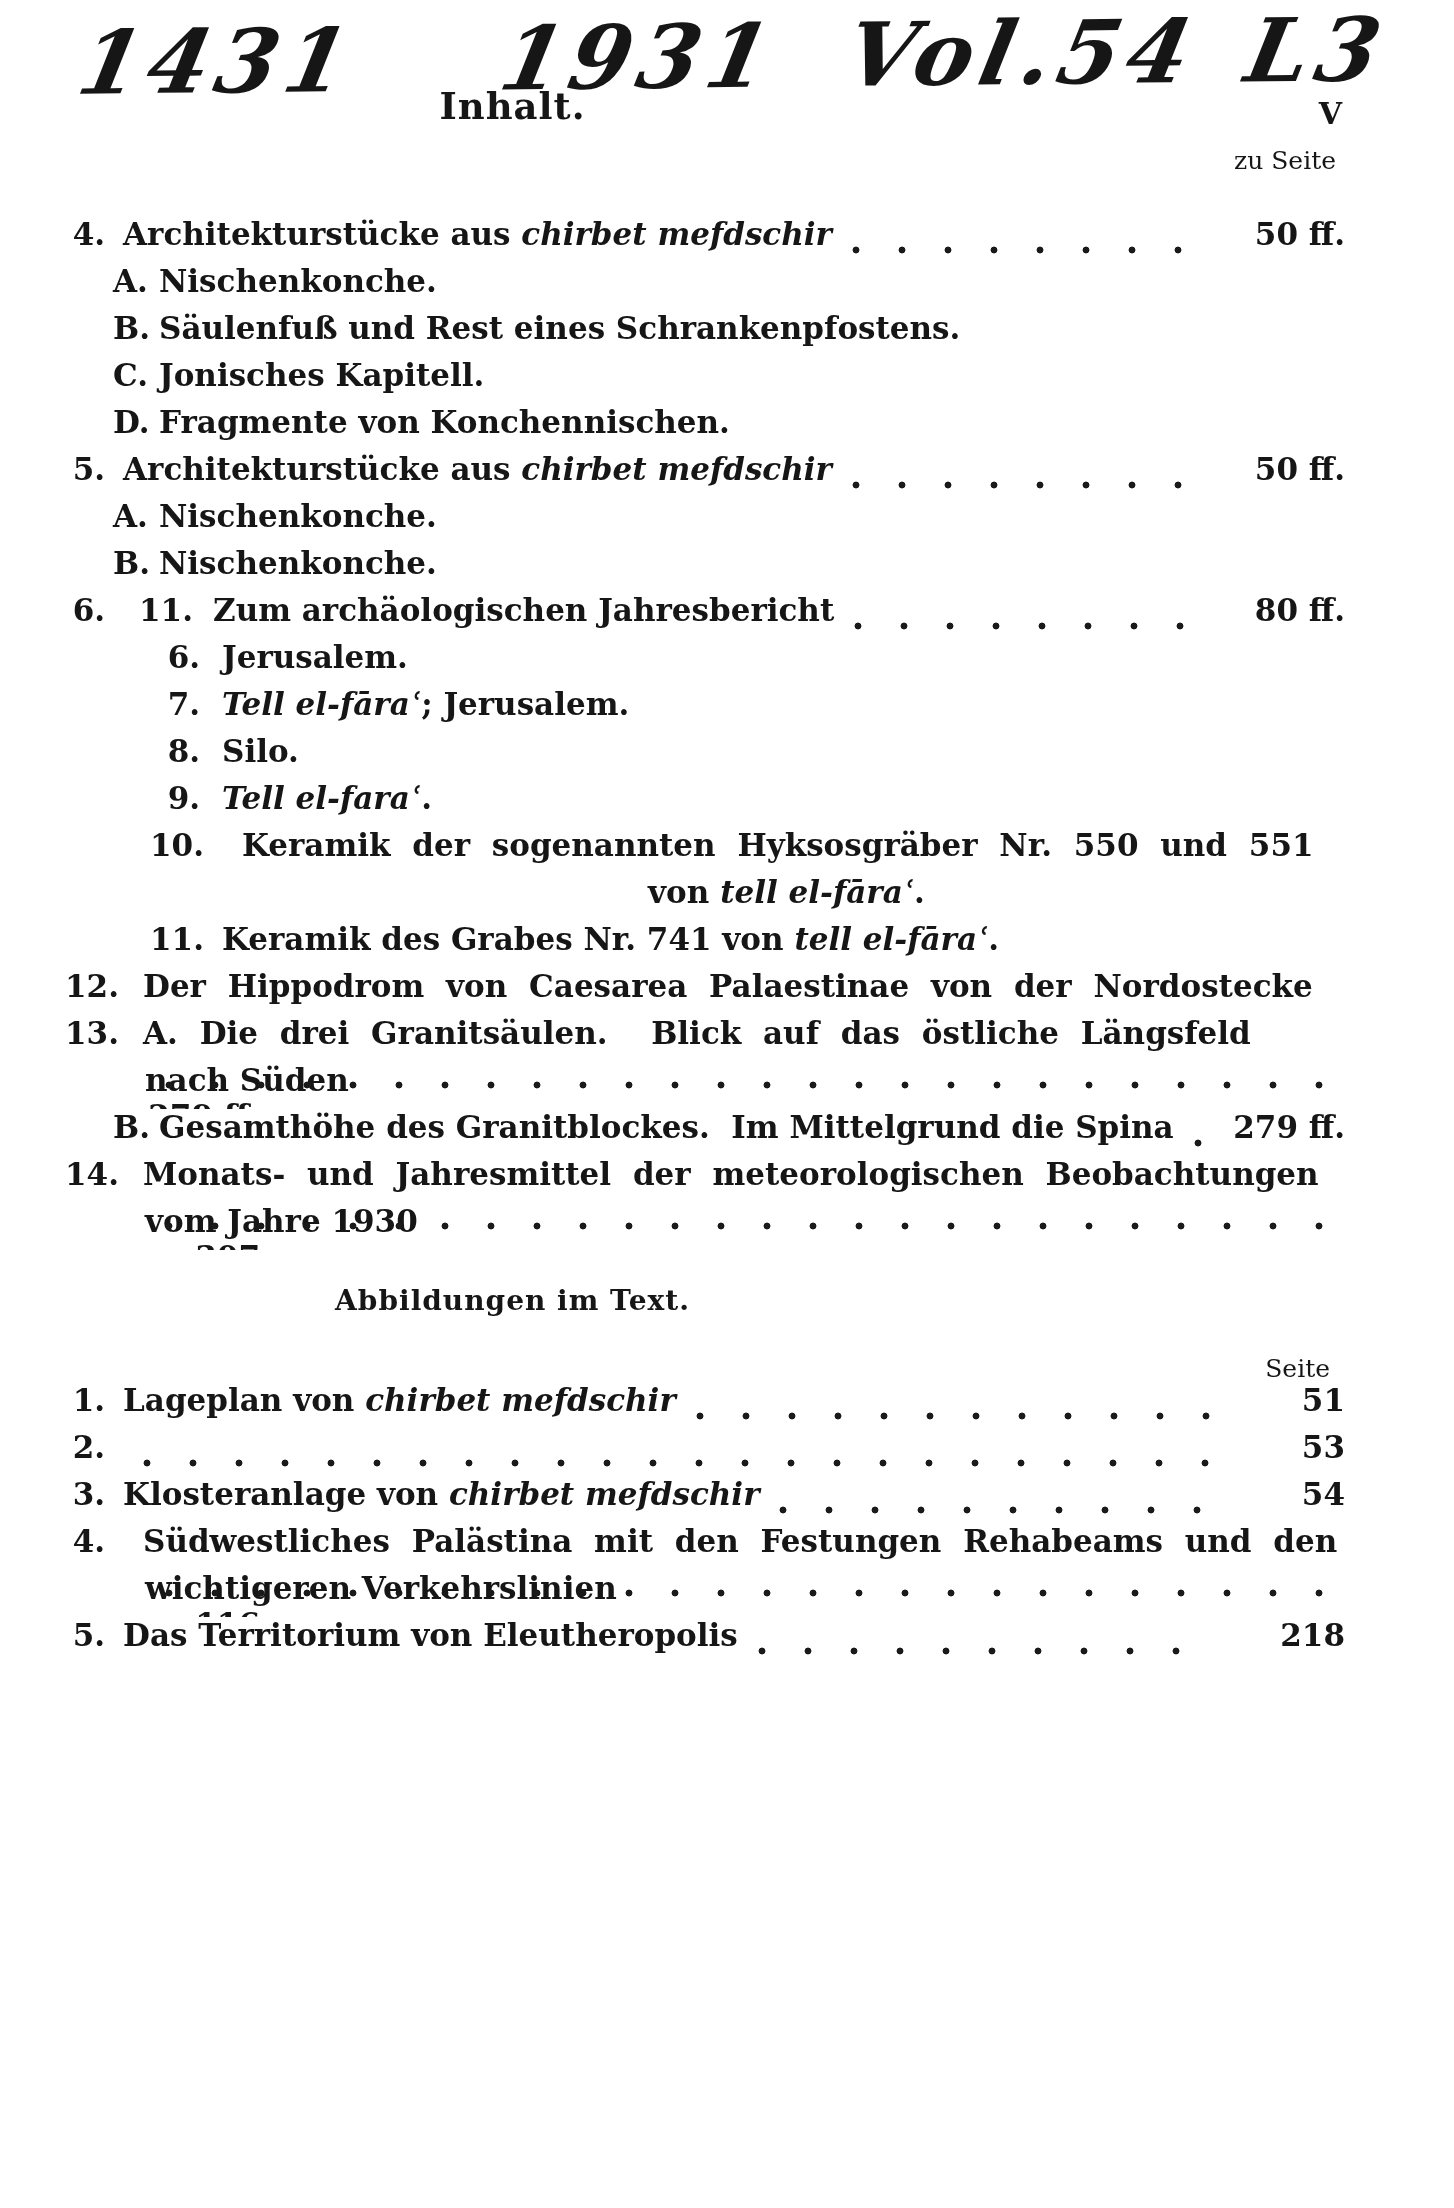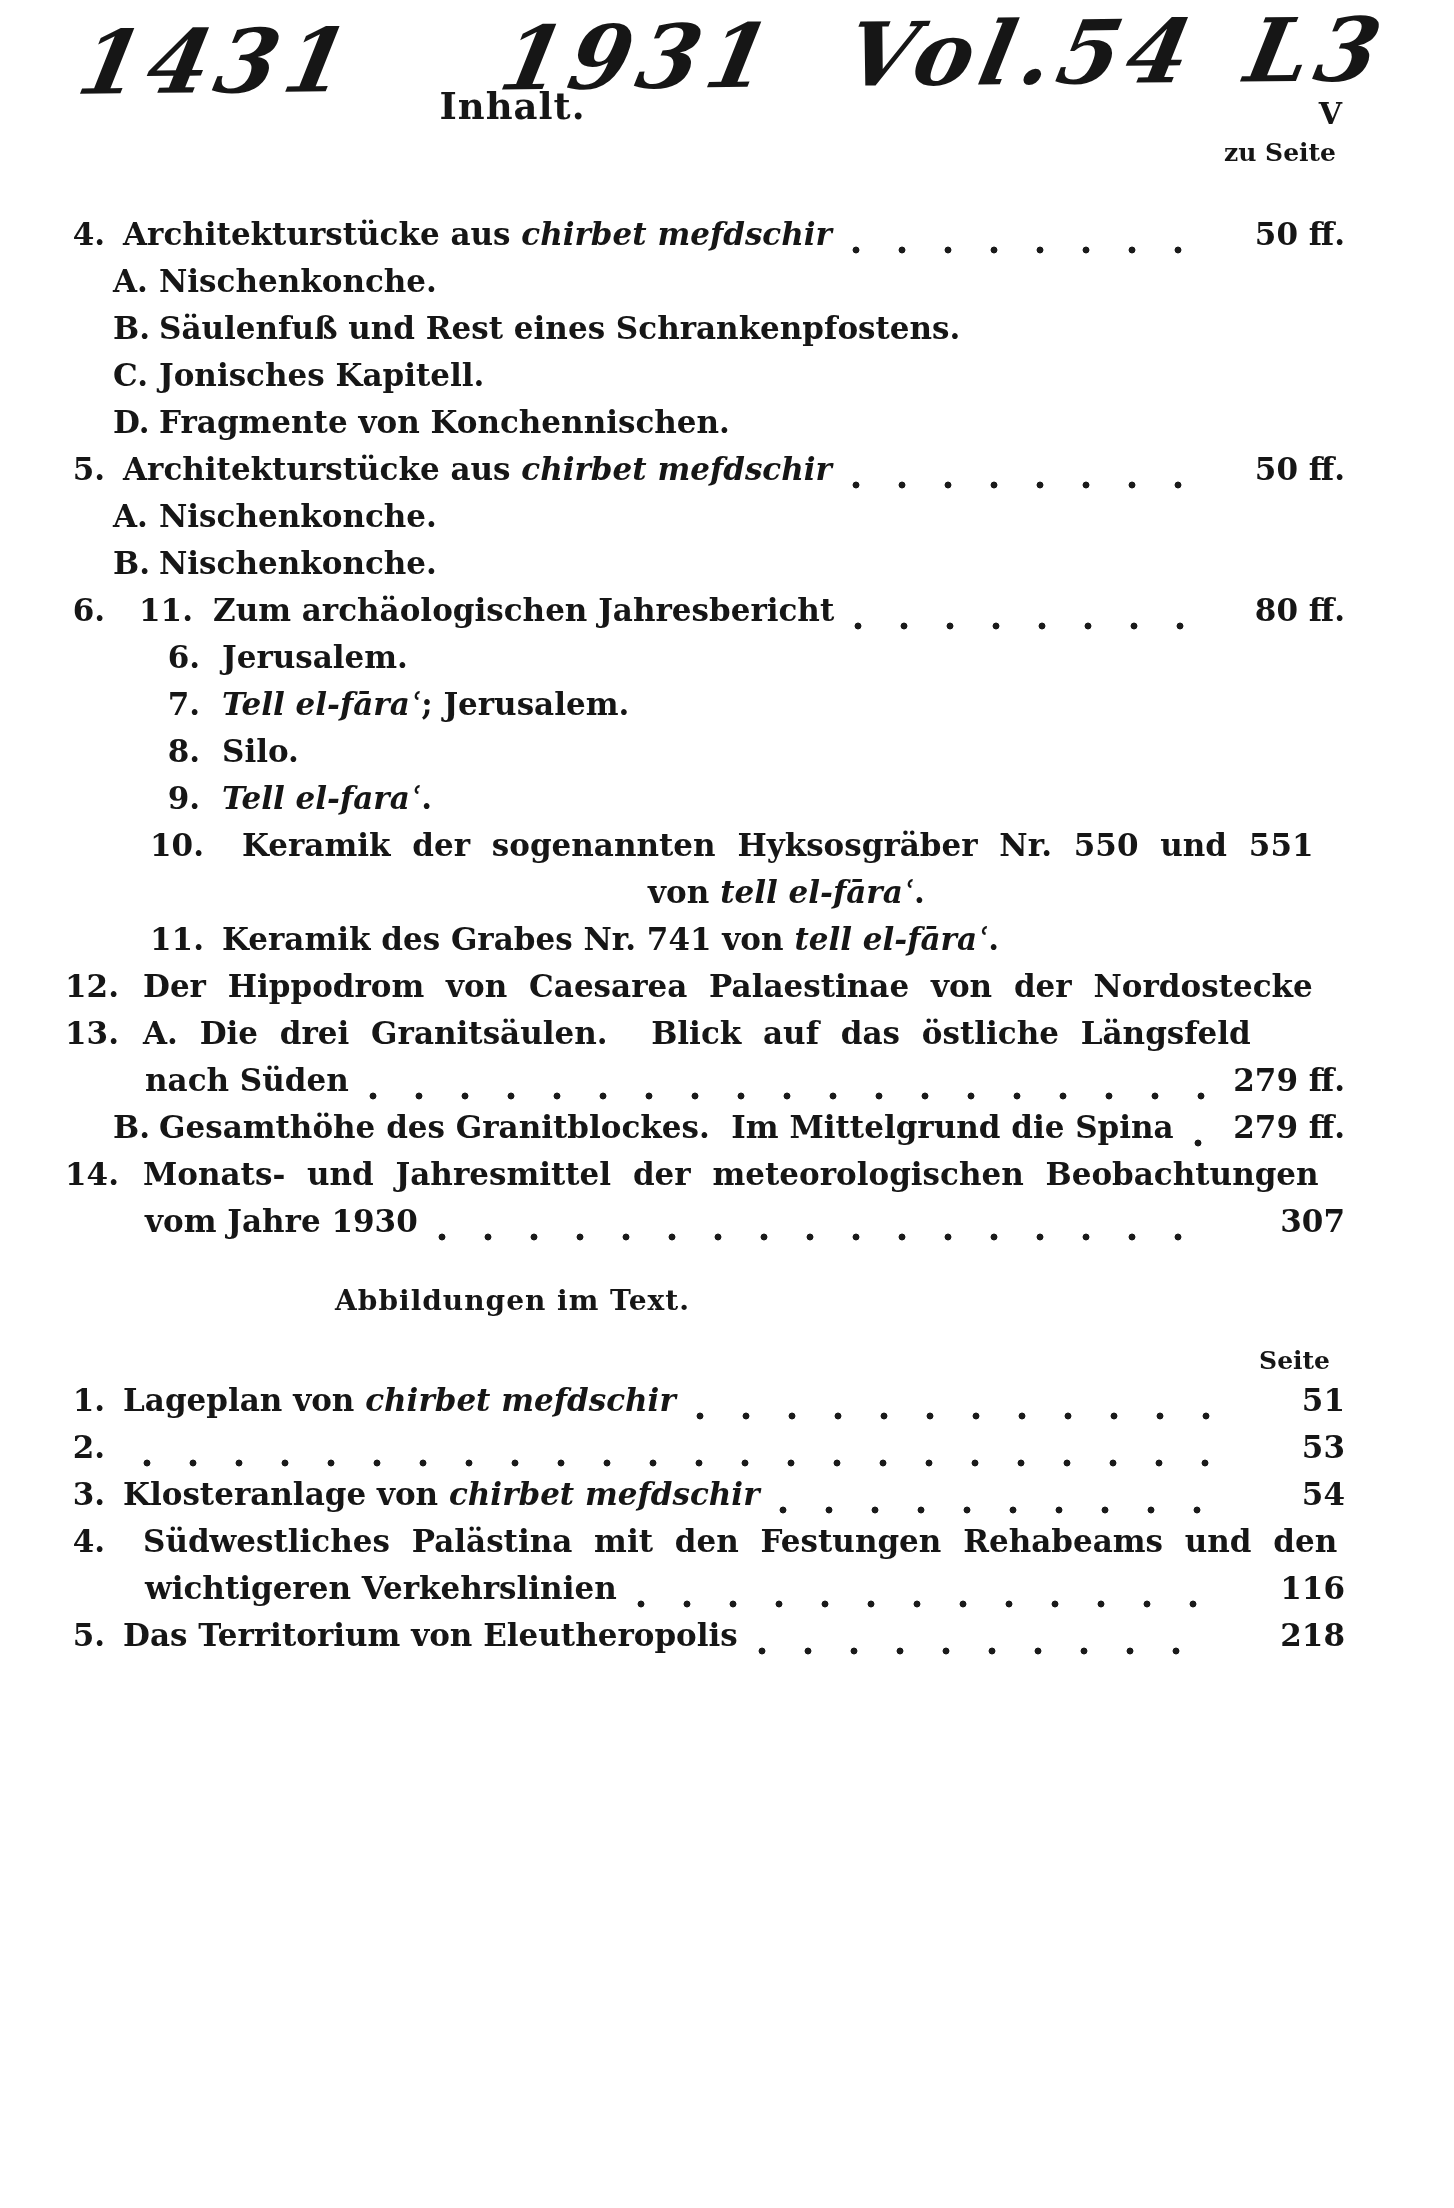--- a/index.html
+++ b/index.html
@@ -22,21 +22,21 @@
     white-space:pre;
   }
   .hw-part{display:inline-block;}
   .hw-gap-a{margin-left:148px;}
   .hw-gap-b{margin-left:72px;}
   .hw-gap-c{margin-left:52px;}
   
   .folio{position:absolute;top:96px;right:112px;font-size:30px;font-weight:bold;}
   .title{position:absolute;top:84px;left:65px;width:895px;text-align:center;
          font-size:37px;font-weight:bold;letter-spacing:1px;}
-  .col-header{position:absolute;font-size:25px;font-weight:bold;white-space:pre;}
+  .col-header{position:absolute;font-size:25px;font-weight:normal;white-space:pre;margin-top:8px;}
   .zu-seite{top:138px;right:118px;}
   .seite{top:1346px;right:124px;}
   .section-heading{position:absolute;top:1284px;left:65px;width:895px;text-align:center;
          font-size:28px;font-weight:bold;letter-spacing:1px;}
   
   .list{position:absolute;left:65px;right:109px;}
   .list-contents{top:216px;}
   .list-figures{top:1382px;}
   .row{
     display:flex;align-items:baseline;
@@ -44,21 +44,21 @@
     font-size:31px;font-weight:bold;
     white-space:pre;
   }
   .row.wide{word-spacing:11px;gap:20px;}
   .num{flex:none;width:40px;text-align:right;margin-right:18px;}
   .num2{flex:none;width:52px;text-align:right;margin-left:16px;margin-right:22px;}
   .lvl-sub{padding-left:48px;}
   .lvl-sub .num{width:34px;margin-right:12px;}
   .lvl-inner{padding-left:85px;}
   .lvl-inner .num{width:50px;margin-right:22px;}
-  .lvl-cont-main{padding-left:80px;}
+  .lvl-cont-main{padding-left:80px;flex-direction:column;}
   .lvl-cont-inner{padding-left:163px;justify-content:center;}
   .txt{flex:none;white-space:pre;}
   .it{font-style:italic;}
   .leader{flex:1 1 0;min-width:0;align-self:stretch;position:relative;margin:0 12px 0 16px;}
   .leader.dotted::after{
     content:'';position:absolute;left:4px;right:4px;bottom:9px;height:8px;
     background:radial-gradient(circle at 4px 4px,#1a1a1a 3px,rgba(0,0,0,0) 3.8px);
     background-size:46px 8px;background-repeat:repeat-x;
   }
   .page-num{flex:none;min-width:115px;text-align:right;}

